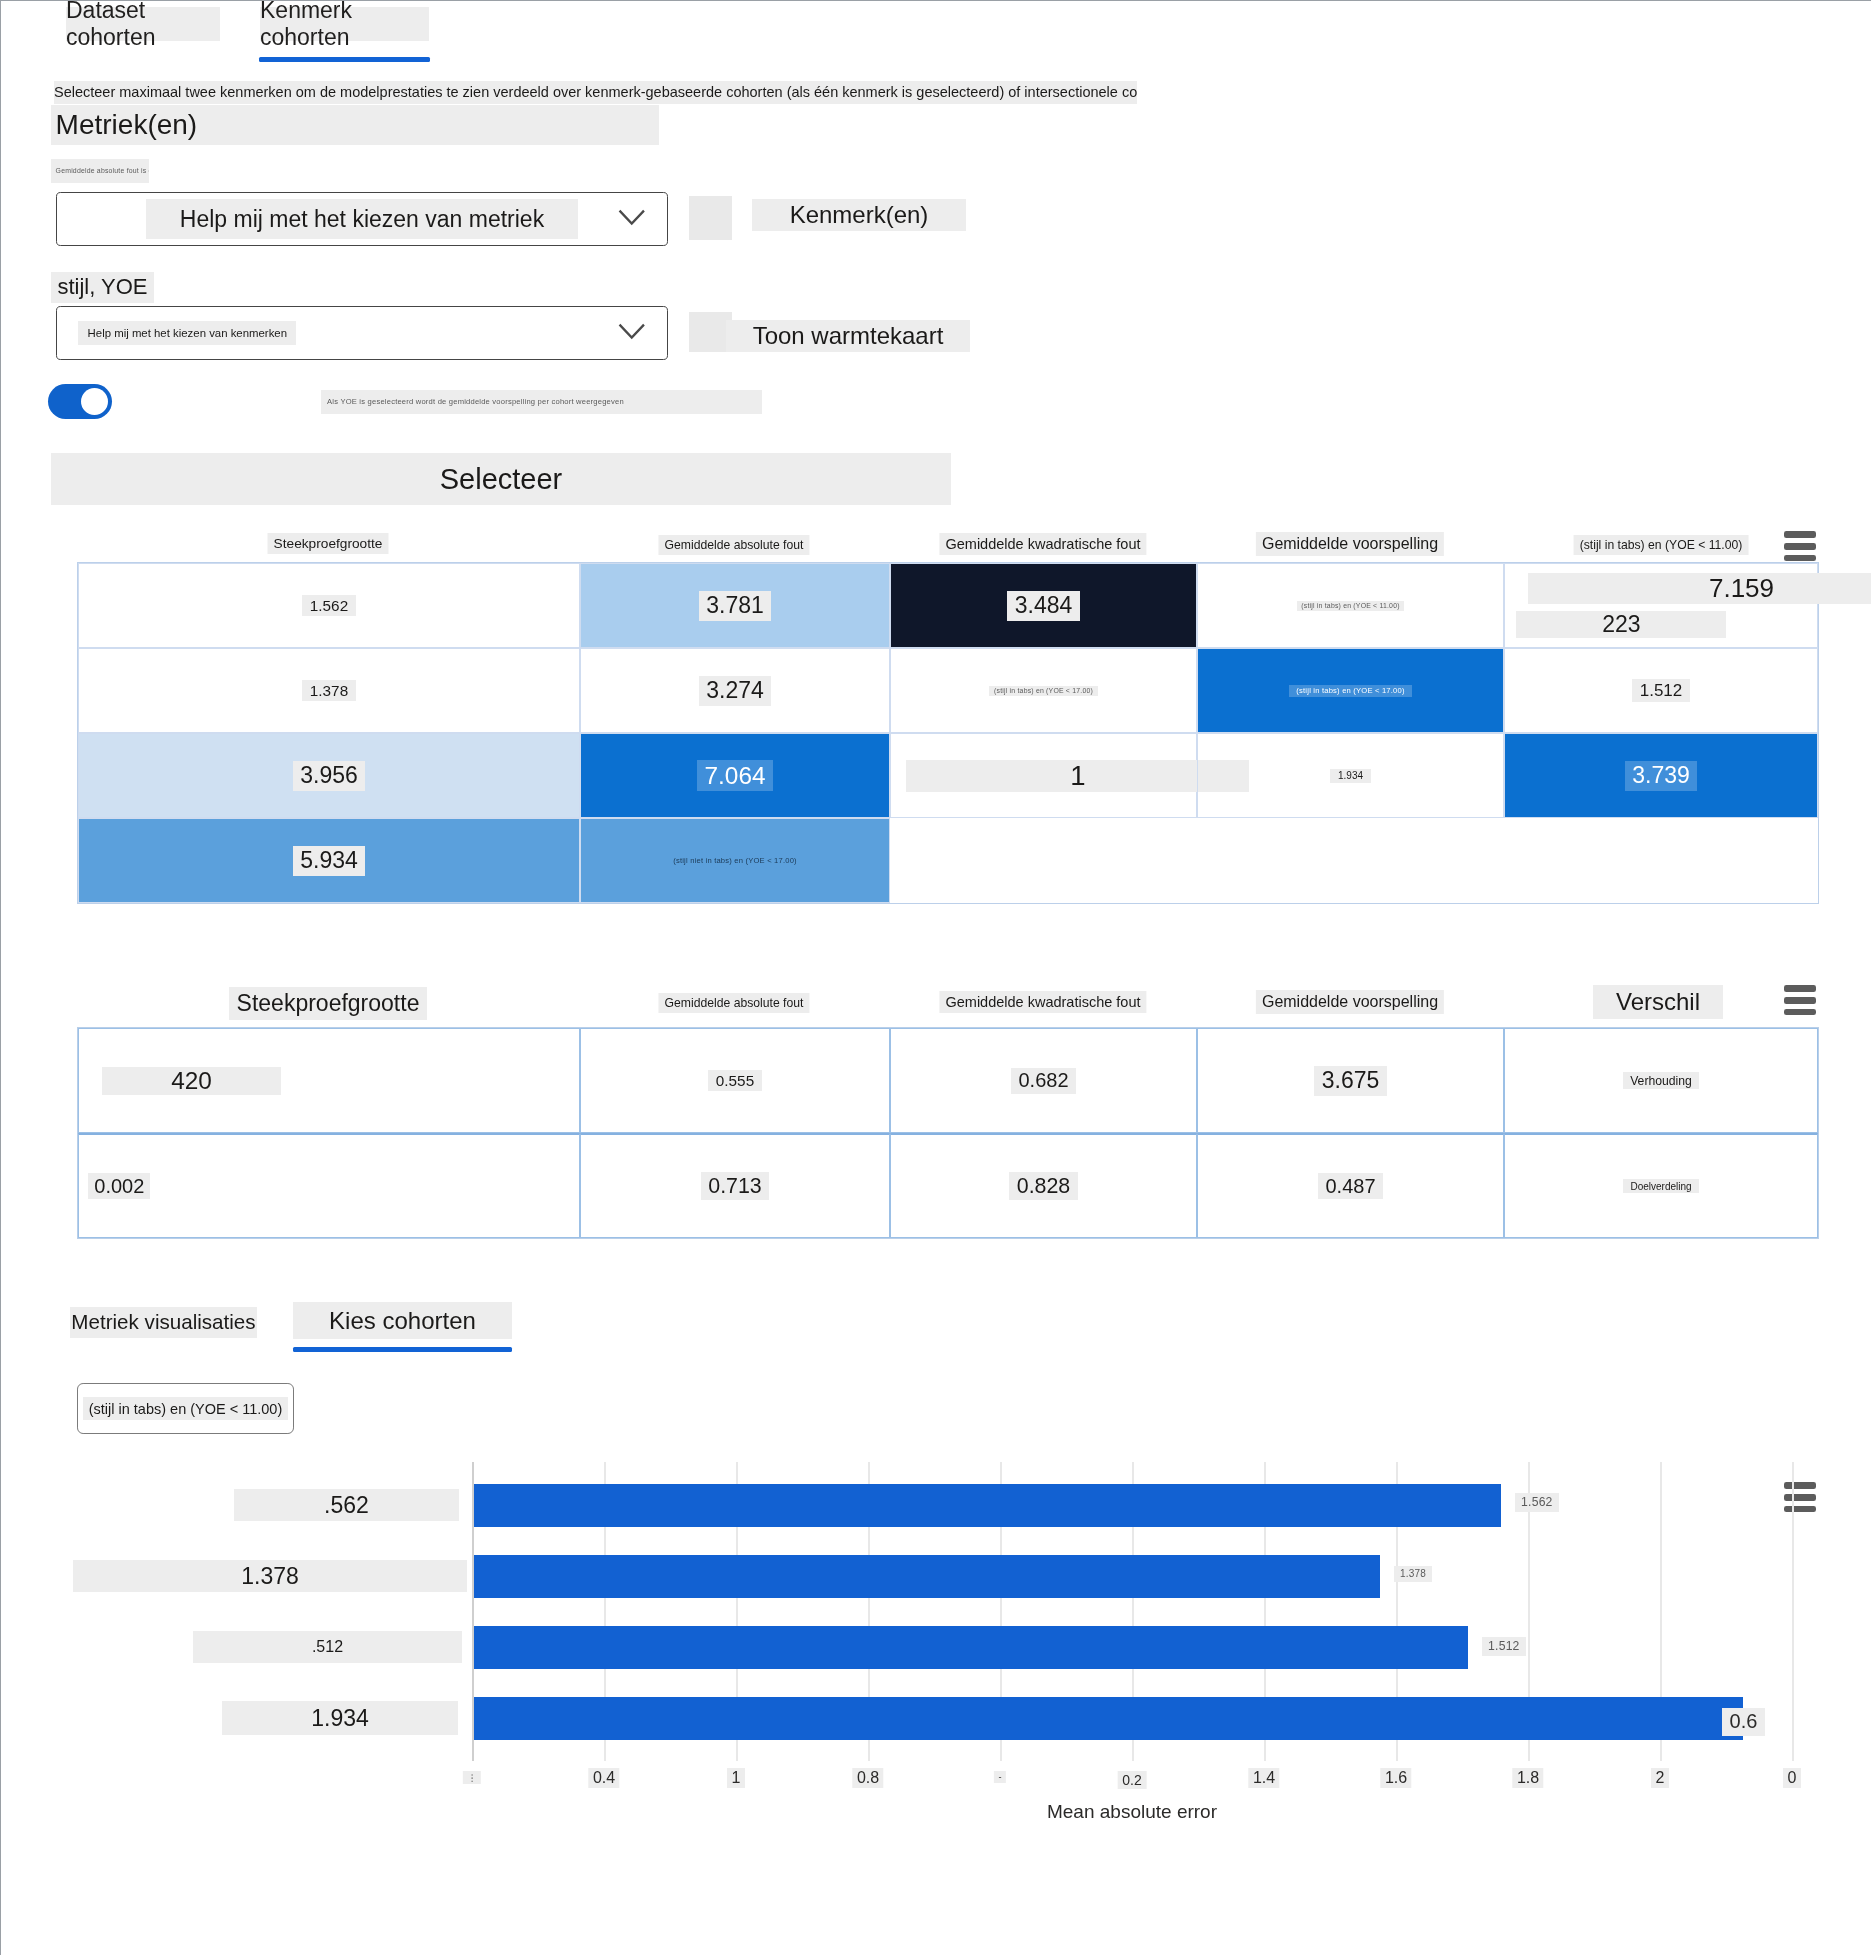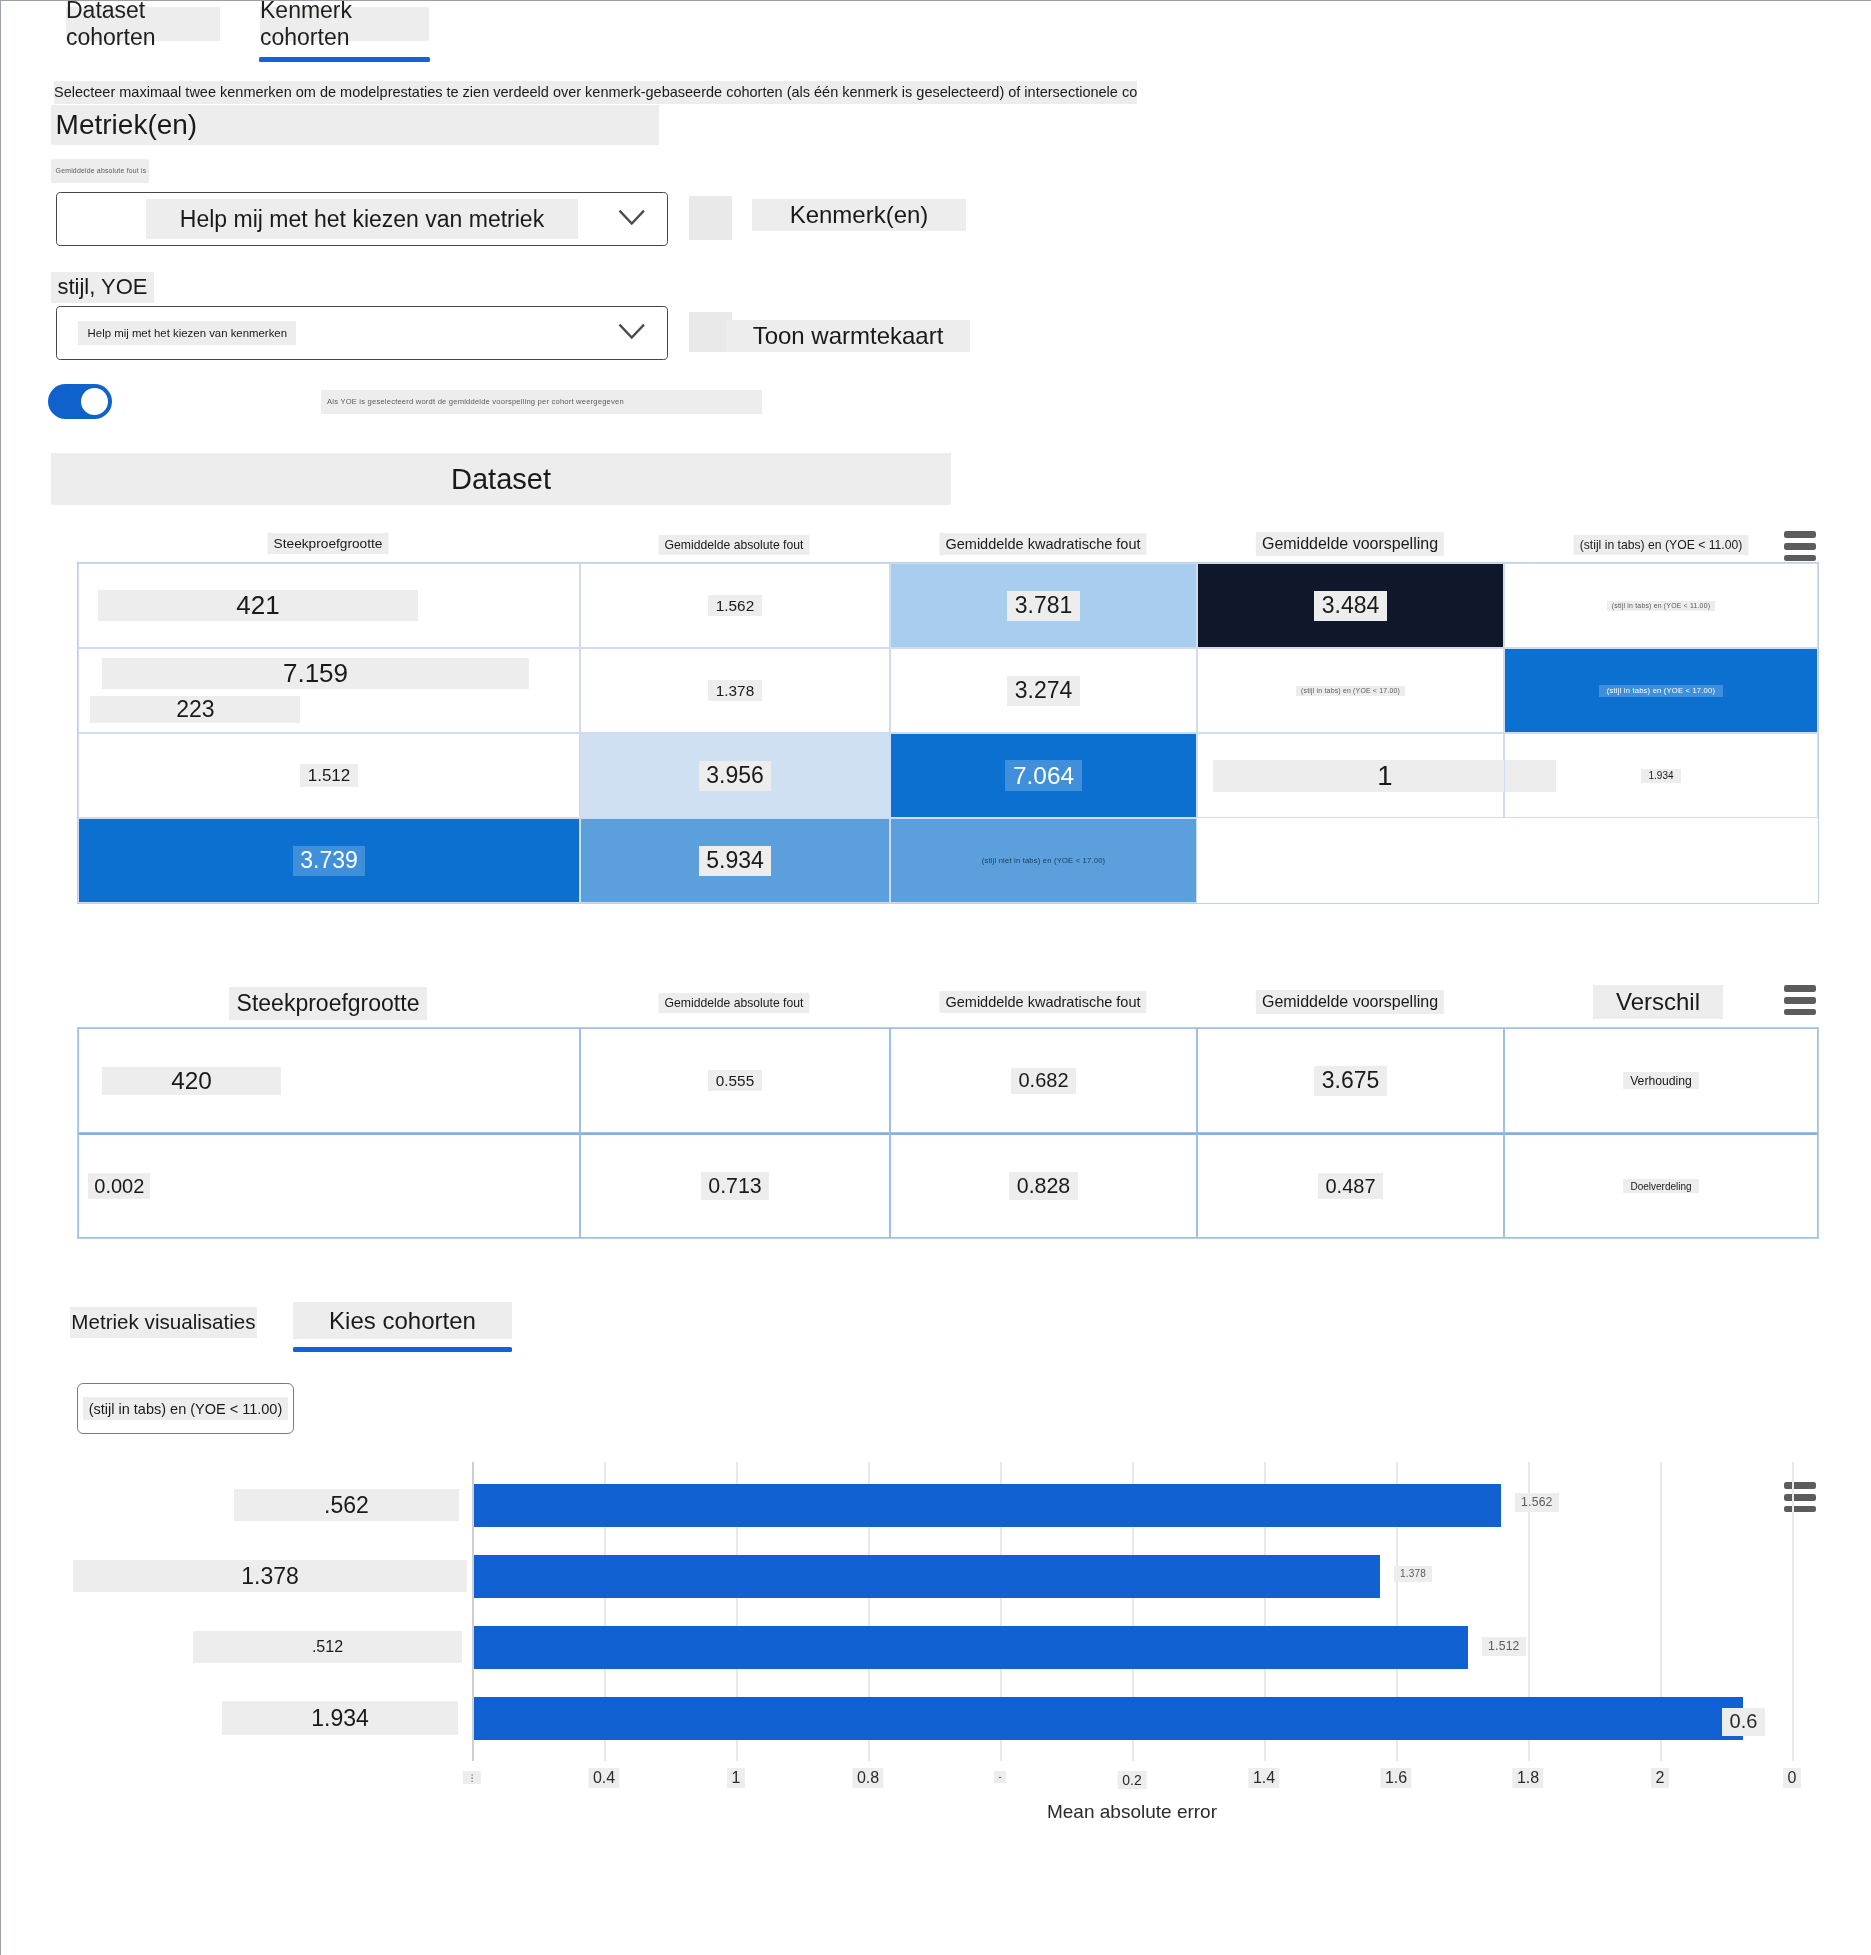--- a/index.html
+++ b/index.html
@@ -82,38 +82,35 @@
   </div>
   <div class="abs" style="left:688px;top:311px;width:43px;height:40px;background:#e9e9e9;"></div>
 
   <div class="abs hl ctr" style="left:725px;top:319px;width:244px;height:32px;font-size:24px;">Toon warmtekaart</div>
 
   <div class="abs toggle" style="left:47px;top:383px;">
     <div class="knob"></div>
   </div>
   <div class="abs hl blur" style="left:320px;top:389px;width:435px;height:24.4px;font-size:7.6px;line-height:24.4px;padding-left:6.1px;white-space:nowrap;overflow:hidden;">Als YOE is geselecteerd wordt de gemiddelde voorspelling per cohort weergegeven</div>
 
-  <div class="abs hl ctr" style="left:50px;top:452px;width:900px;height:52px;font-size:29px;">Dataset</div>
+  <div class="abs hl ctr" style="left:50px;top:452px;width:900px;height:52px;font-size:29px;">Selecteer</div>
 
   <div class="abs hl" style="left:327px;top:532px;transform:translateX(-50%);font-size:13.7px;padding:3.1px 6.1px;">Steekproefgrootte</div>
   <div class="abs hl" style="left:733px;top:534px;transform:translateX(-50%);font-size:12.2px;padding:3.1px 6.1px;">Gemiddelde absolute fout</div>
   <div class="abs hl" style="left:1042px;top:532px;transform:translateX(-50%);font-size:14.5px;padding:3.1px 6.1px;">Gemiddelde kwadratische fout</div>
   <div class="abs hl" style="left:1349px;top:531px;transform:translateX(-50%);font-size:16px;padding:3.1px 6.1px;">Gemiddelde voorspelling</div>
   <div class="abs hl" style="left:1660px;top:534px;transform:translateX(-50%);font-size:12.2px;padding:3.1px 6.1px;">(stijl in tabs) en (YOE &lt; 11.00)</div>
   <div class="abs burger" style="left:1783px;top:530px;">
       <div></div>
       <div></div>
       <div></div>
     </div>
 
   <div class="abs t1" style="left:76px;top:561px;">
 
-    <div class="cell left-cell">
-      <span class="hl ctr" style="margin-left:19px;width:320px;font-size:26px;">421</span>
-    </div>
     <div class="cell">
       <span class="vl" style="font-size:15.3px;">1.562</span>
     </div>
     <div class="cell heat-light">
       <span class="vl" style="font-size:23px;">3.781</span>
     </div>
     <div class="cell heat-medium">
       <span class="vl" style="font-size:23px;">3.484</span>
     </div>
     <div class="cell">

